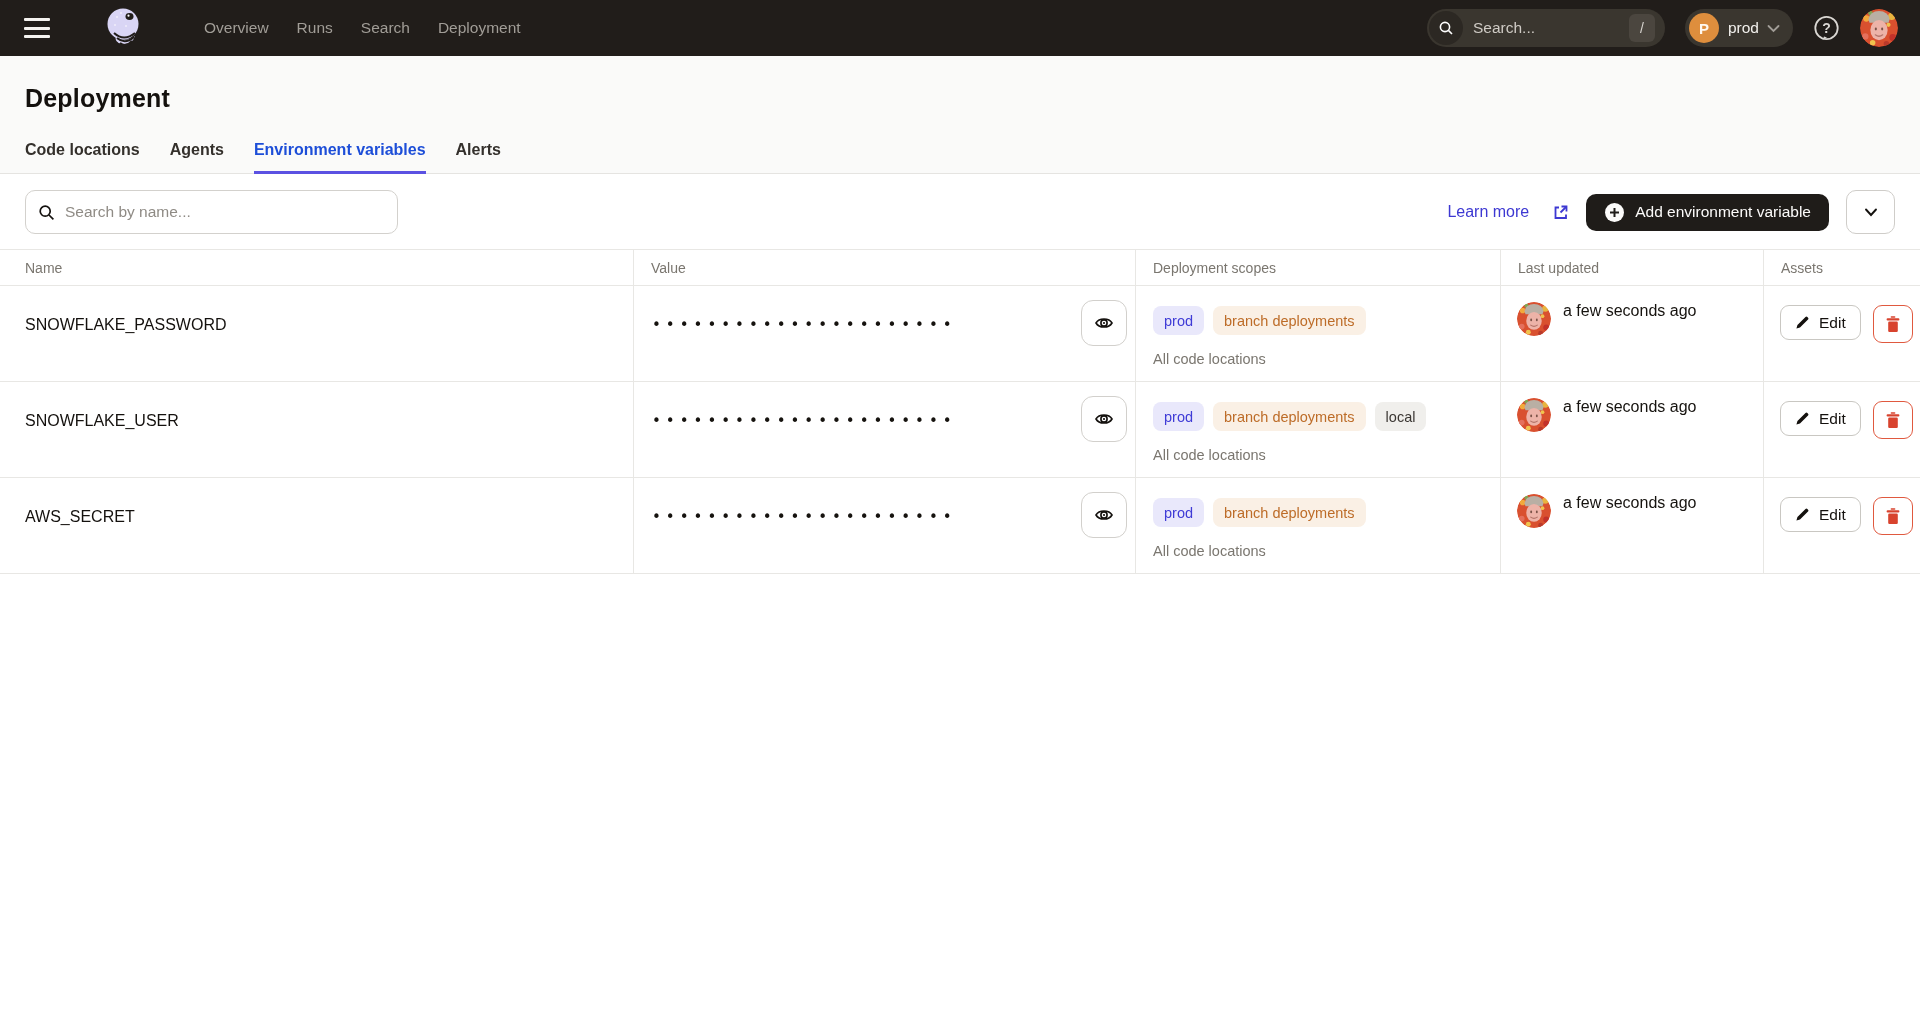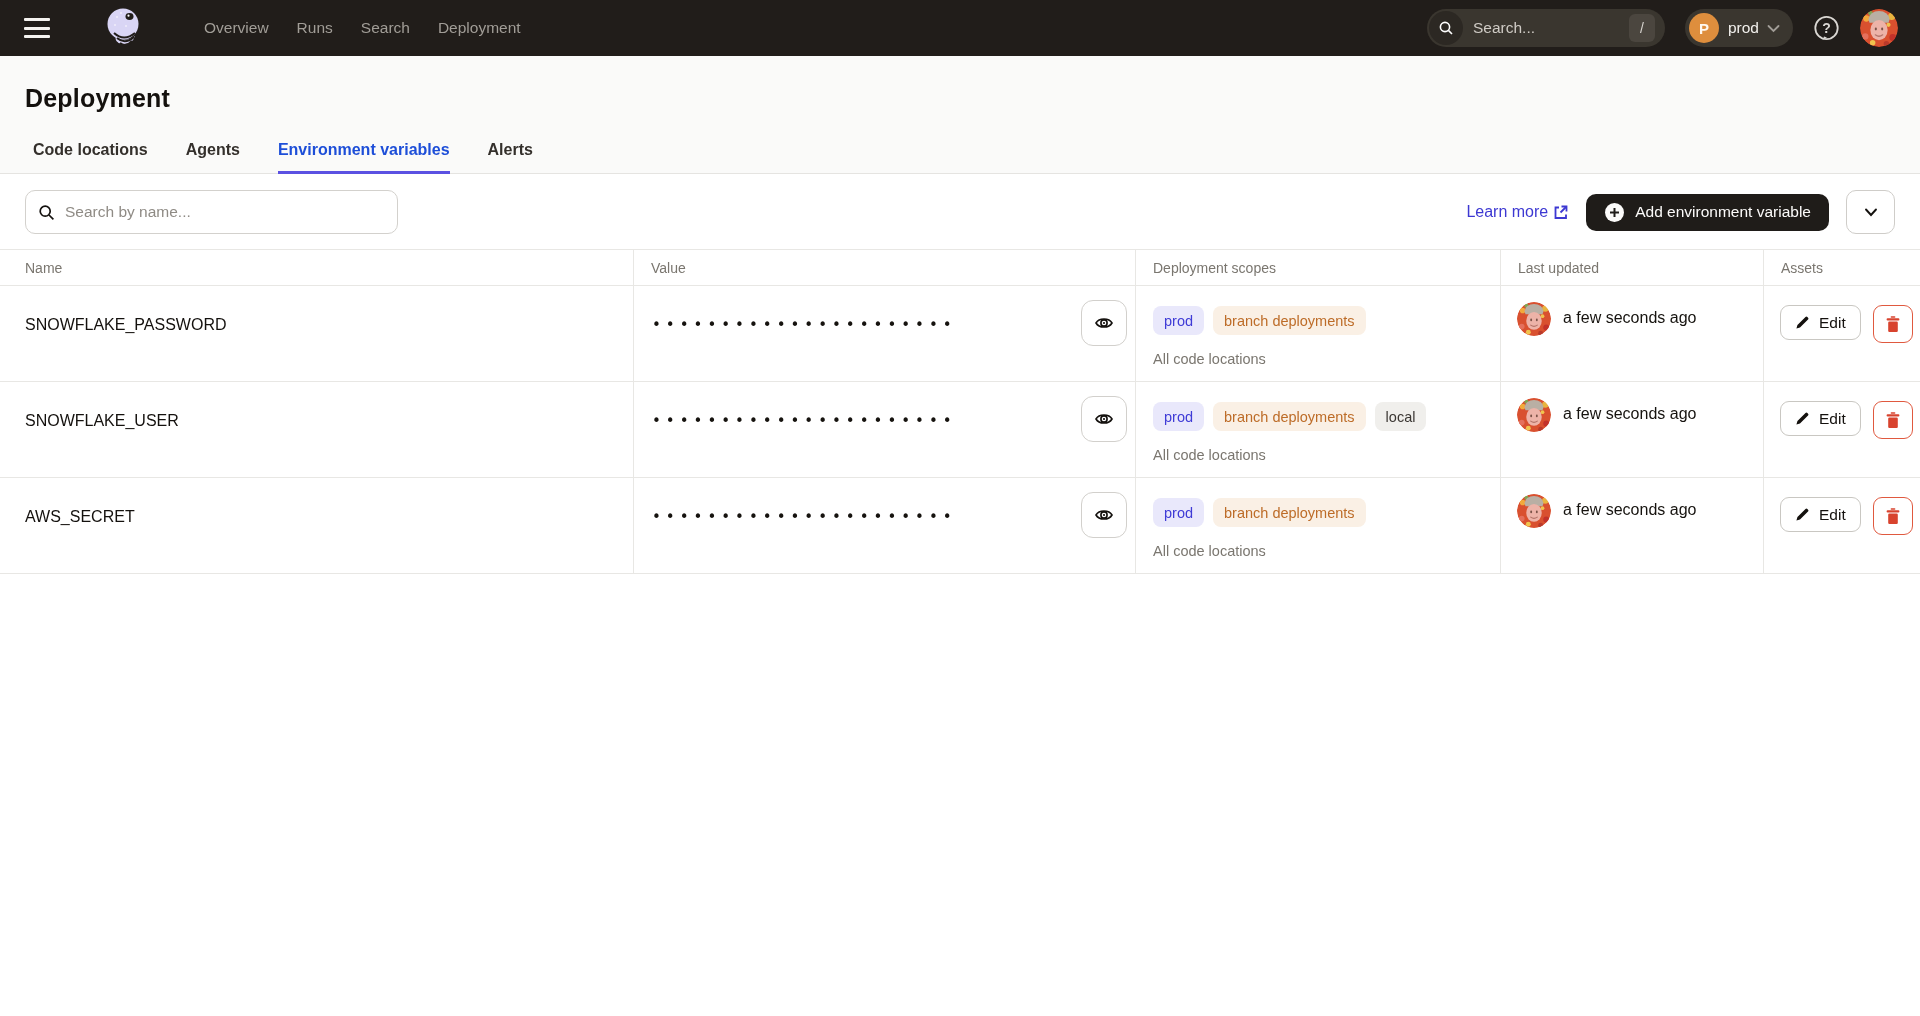--- a/index.html
+++ b/index.html
@@ -23,32 +23,32 @@
   .org-circle { width:30px; height:30px; border-radius:50%; background:#DE8E3D; margin:4px 9px 4px 4px; display:flex; align-items:center; justify-content:center; color:#FFF8EF; font-size:15px; font-weight:700; }
   .org-name { color:#F2F0ED; font-size:15.5px; margin-right:8px; }
   .help-btn { cursor:pointer; display:flex; }
   .avatar { width:38px; height:38px; border-radius:50%; overflow:hidden; flex:0 0 auto; }
   .avatar.small { width:34px; height:34px; }
 
   
   .page-head { background:#FAFAF9; padding-top:28px; }
   .page-title { font-size:25px; font-weight:700; color:#14110E; padding:0 25px; letter-spacing:.2px; }
   .tabs { display:flex; gap:30px; padding:0 25px; margin-top:28px; border-bottom:1px solid #E5E4E1; }
-  .tab { font-size:16px; font-weight:700; color:#34302C; padding-bottom:14px; cursor:pointer; position:relative;margin-left:8px; }
+  .tab { font-size:16px; font-weight:700; color:#34302C; padding-bottom:14px; cursor:pointer; position:relative; }
   .tab.active { color:#1d4ed8; }
   .tab.active::after { content:""; position:absolute; left:0; right:0; bottom:-1px; height:3px; background:#5B51E2; }
 
   
   .toolbar { display:flex; align-items:center; padding:16px 25px 15px 25px; background:#fff; }
   .tb-search { position:relative; width:373px;border-radius:14px; }
   .tb-search input { width:100%; height:44px; border:1px solid #D3D1CD; border-radius:10px; padding:0 14px 0 39px; font-size:15.5px; color:#14110E; outline:none; background:#fff; font-family:"Liberation Sans",sans-serif; }
   .tb-search input::placeholder { color:#8F8B85; opacity:1; }
   .tb-search .mag { position:absolute; left:13px; top:14px; }
   .tb-right { margin-left:auto; display:flex; align-items:center; gap:17px; }
-  .learn-more { color:#3D38D2; font-size:16px; display:flex; align-items:center; gap:4px; cursor:pointer; }
+  .learn-more { color:#3D38D2; font-size:16px; display:flex; align-items:center; gap:23px; cursor:pointer; }
   .add-btn { height:37px; background:#1F1C19; color:#FCFBFA; border:none; border-radius:10px; font-size:15.5px; display:flex; align-items:center; gap:10px; padding:0 18px; cursor:pointer; font-family:"Liberation Sans",sans-serif; }
   .caret-btn { width:49px; height:44px; background:#fff; border:1px solid #CFCDC9; border-radius:10px; display:flex; align-items:center; justify-content:center; cursor:pointer; }
 
   
   .env-table { display:grid; grid-template-columns:633px 502px 365px 263px 157px; grid-template-rows:36px 96px 96px 96px; border-top:1px solid #E8E7E4; }
   .cell { border-bottom:1px solid #E8E7E4; background:#fff; min-width:0; }
   .cell.bl { border-left:1px solid #E8E7E4; }
   .th { display:flex; align-items:center; font-size:14px; color:#7A766F; padding-left:17px; }
   .th.first { padding-left:25px; }
   .name-cell { padding:30px 0 0 25px; font-size:16px; color:#14110E; }
@@ -56,21 +56,21 @@
   .dots { font-family:"DejaVu Sans",sans-serif; font-size:15px; letter-spacing:5px; color:#16130F; margin-top:16px; white-space:nowrap; }
   .eye-btn { width:46px; height:46px; border:1px solid #D2D0CC; background:#fff; border-radius:12px; display:flex; align-items:center; justify-content:center; cursor:pointer; flex:0 0 auto; }
   .scopes-cell { padding:20px 0 0 17px; }
   .badges { display:flex; gap:9px; }
   .badge { height:29px; display:inline-flex; align-items:center; padding:0 11px; border-radius:8px; font-size:14.5px; white-space:nowrap; }
   .badge.prod { background:#E9E8FB; color:#3F3BD6; }
   .badge.branch { background:#FAF0E5; color:#BD6C28; }
   .badge.local { background:#F0EFEC; color:#3B3733; }
   .all-locations { margin-top:16px; font-size:14.5px; color:#7A766F; }
   .updated-cell { display:flex; align-items:flex-start; gap:12px; padding:16px 0 0 16px; }
-  .updated-text { font-size:16px; color:#16130F; margin-top:7px; }
+  .updated-text { font-size:16px; color:#16130F; }
   .actions-cell { display:flex; gap:12px; padding:19px 0 0 16px; }
   .edit-btn { height:35px; border:1px solid #C9C7C2; background:#fff; border-radius:9px; display:flex; align-items:center; gap:9px; padding:0 14px; font-size:15.5px; color:#14110E; cursor:pointer; font-family:"Liberation Sans",sans-serif; }
   .trash-btn { width:40px; height:38px; border:1px solid #E0593F; background:#fff; border-radius:9px; display:flex; align-items:center; justify-content:center; cursor:pointer; }
 </style>
 </head>
 <body>
 
 <div class="topnav">
   <div class="hamburger">
       <span></span>

